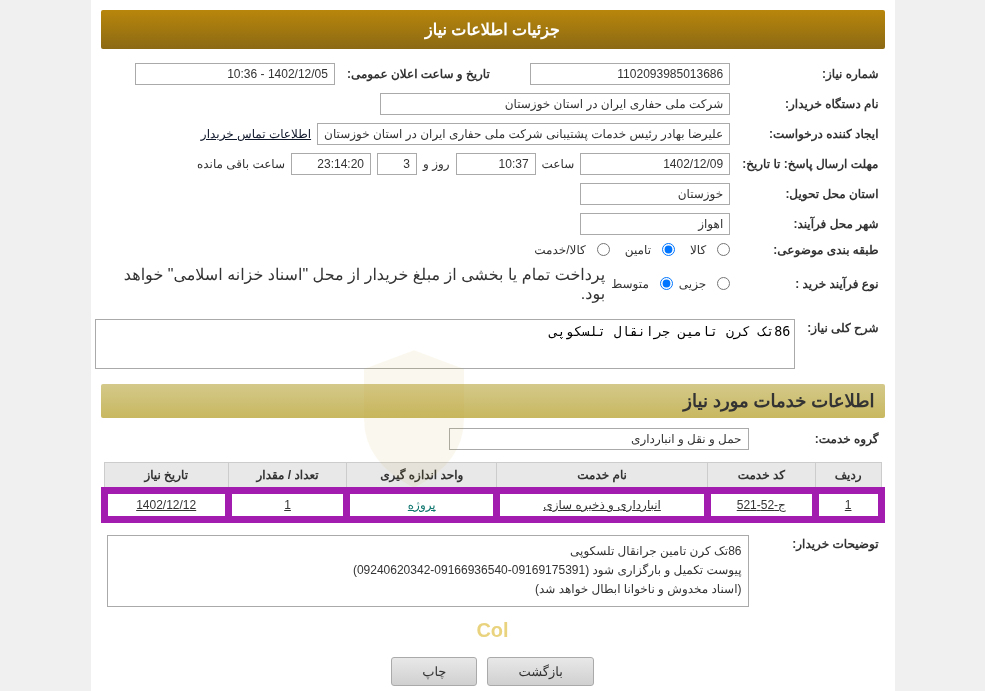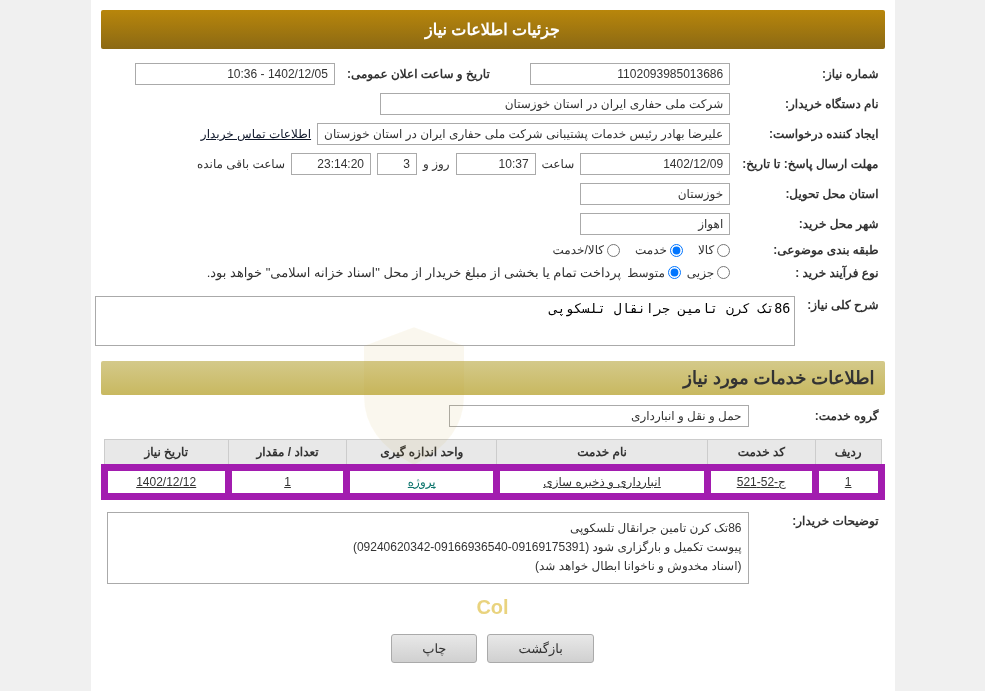--- a/index.html
+++ b/index.html
@@ -83,26 +83,26 @@
       border-radius: 2px;
     }
     .radio-group {
       display: flex;
       gap: 15px;
       align-items: center;
       direction: rtl;
     }
     .radio-item {
       display: flex;
-      align-items: center;
-      gap: 3px;
+      align-items: flex-start;
+      gap: 11px;
     }
     .note-text {
       color: #333;
-      font-size: 13px;
+      font-size: 16px;
     }
     .textarea-box {
       border: 1px solid #aaa;
       background: #fff;
       width: 100%;
       min-height: 50px;
       padding: 4px;
       resize: none;
       text-align: right;
       direction: rtl;
@@ -233,37 +233,37 @@
       </tr>
 
       <tr>
         <td class="label-cell">استان محل تحویل:</td>
         <td class="value-cell" colspan="3">
           <span class="input-box input-medium">خوزستان</span>
         </td>
       </tr>
 
       <tr>
-        <td class="label-cell">شهر محل خرید:</td>
+        <td class="label-cell">شهر محل فرآیند:</td>
         <td class="value-cell" colspan="3">
           <span class="input-box input-medium">اهواز</span>
         </td>
       </tr>
 
       <tr>
         <td class="label-cell">طبقه بندی موضوعی:</td>
         <td class="value-cell" colspan="3">
           <div class="radio-group">
             <div class="radio-item">
               <input type="radio" name="category" style="">
               <span>کالا</span>
             </div>
             <div class="radio-item">
               <input type="radio" name="category" checked="" style="">
-              <span>خدمت</span>
+              <span>تامین</span>
             </div>
             <div class="radio-item">
               <input type="radio" name="category" style="">
               <span>کالا/خدمت</span>
             </div>
           </div>
         </td>
       </tr>
 
       <tr>

